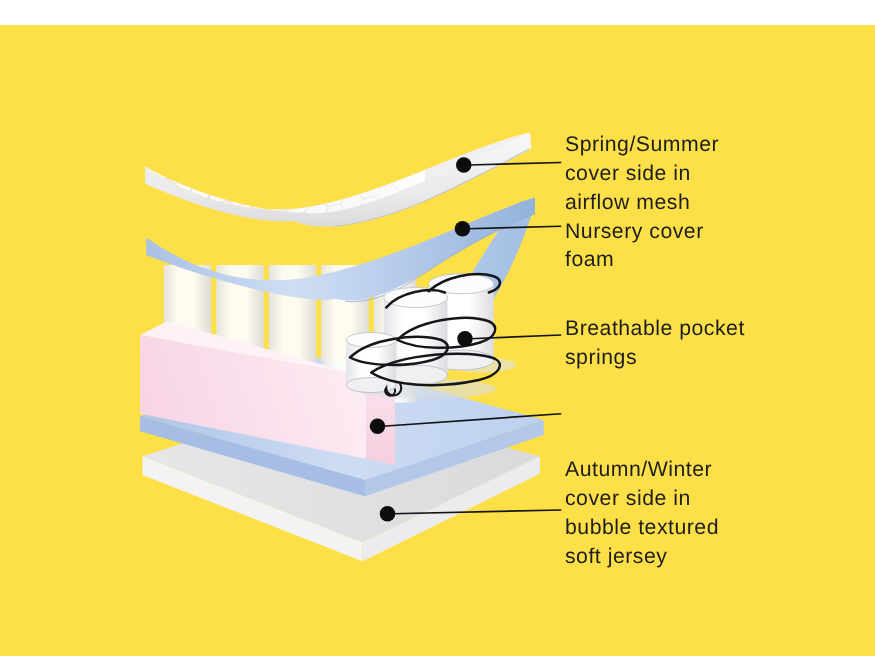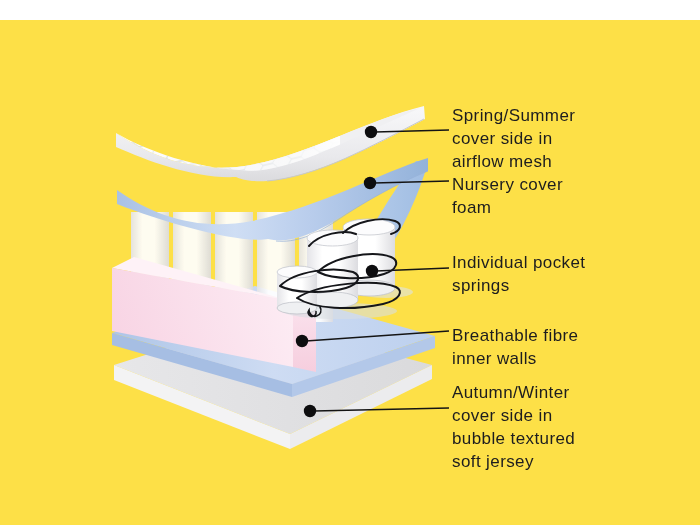--- a/index.html
+++ b/index.html
@@ -165,22 +165,20 @@
       <circle cx="302" cy="321" r="6.2"></circle>
       <circle cx="310" cy="391" r="6.2"></circle>
     </g>
   </svg>
 
   <div class="label" style="top:84px">Spring/Summer
 cover side in
 airflow mesh</div>
   <div class="label" style="top:153px">Nursery cover
 foam</div>
-  <div class="label" style="top:231px">Individual pocket
+  <div class="label" style="top:231px">Breathable pocket
 springs</div>
-  <div class="label" style="top:304px">Breathable fibre
-inner walls</div>
-  <div class="label" style="top:361px">Autumn/Winter
+  <div class="label" style="top:344px">Autumn/Winter
 cover side in
 bubble textured
 soft jersey</div>
 
 </div>
 
 </body></html>

